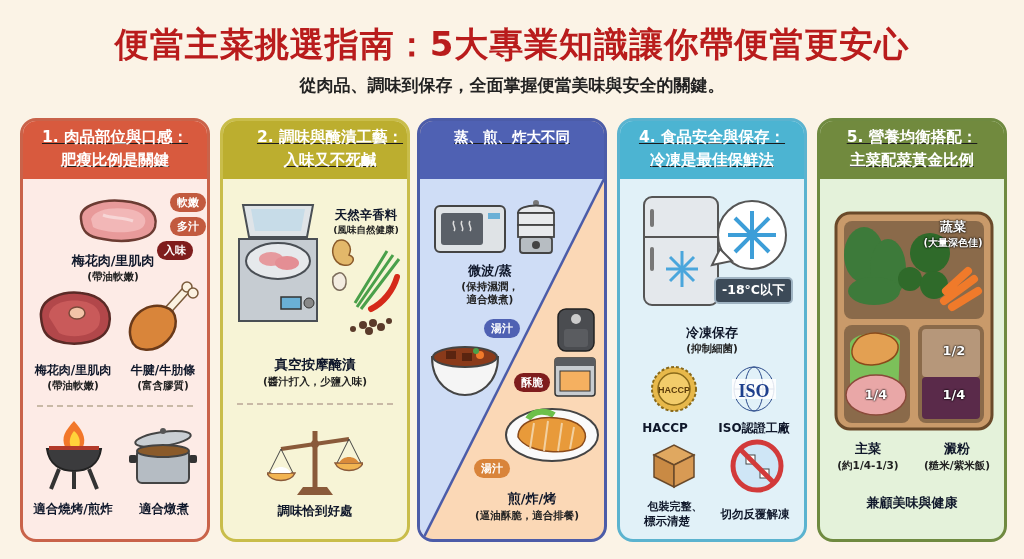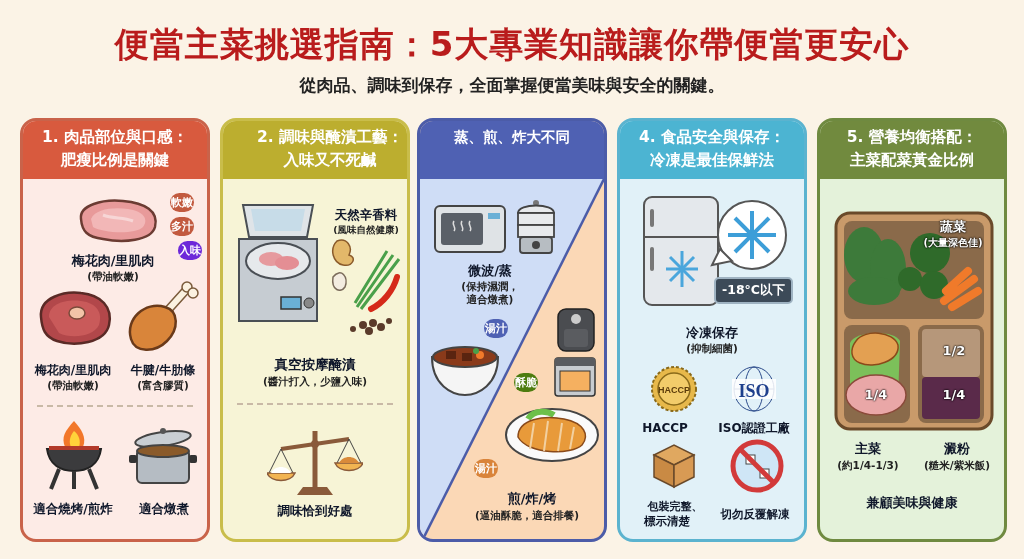--- a/index.html
+++ b/index.html
@@ -14,30 +14,30 @@
     position: absolute; left: 0; top: 22px; width: 1024px;
     text-align: center; font-size: 34px; font-weight: 900; letter-spacing: 1px;
     color: #b91c1c;
   }
   .subtitle {
     position: absolute; left: 0; top: 74px; width: 1024px;
     text-align: center; font-size: 17px; font-weight: 700; color: #222;
   }
   .card {
     position: absolute; top: 118px; height: 424px; width: 190px;
-    border-radius: 16px; border: 3px solid; overflow: hidden;
+    border-radius: 16px; border: 3px solid; overflow: hidden; text-decoration: underline;
   }
   .card-head {
     height: 58px; padding-top: 5px; text-align: center; color: #fff;
     font-weight: 800; font-size: 15.5px; line-height: 23px;
   }
   .card-body { position: absolute; top: 58px; left: 0; right: 0; bottom: 0; }
   .lbl { position: absolute; text-align: center; font-weight: 800; font-size: 13px; line-height: 15px; color: #0f172a; }
   .sub { position: absolute; text-align: center; font-weight: 700; font-size: 10.5px; line-height: 13px; color: #222; }
-  .pill { position: absolute; color: #fff; font-weight: 800; font-size: 11px; border-radius: 10px; padding: 2px 1px; }
+  .pill { position: absolute; color: #fff; font-weight: 800; font-size: 11px; border-radius: 10px; padding: 2px 7px; }
   .dash { position: absolute; left: 14px; right: 14px; border-top: 2px dashed #c9b9a6; }
   svg { position: absolute; }
 
   
   .c1 { left: 20px; border-color: #c9634a; background: #fdebe6; }
   .c1 .card-head { background: #d85a3e; }
   .c2 { left: 220px; border-color: #c9bd4a; background: #f7f4d6; }
   .c2 .card-head { background: #bcae2f; padding-left: 30px; }
   .c3 { left: 417px; border-color: #4c5ca8; background: #fbd8b6; }
   .c3 .card-head { background: #4f61b3; }
@@ -58,21 +58,21 @@
     <div>肥瘦比例是關鍵</div>
   </div>
   <div class="card-body">
     <svg style="left:50px;top:18px" width="90" height="50" viewBox="0 0 90 50">
       <path d="M8 22 C6 8 30 2 50 4 C72 6 86 14 82 30 C78 44 50 46 30 42 C14 40 9 34 8 22Z" fill="#e89a9a" stroke="#6b3b32" stroke-width="2.5"></path>
       <path d="M18 22 C22 12 40 10 55 12 C70 14 76 22 70 30 C62 38 30 36 20 30Z" fill="#f2b7b7"></path>
       <path d="M30 18 C40 22 50 20 60 24" stroke="#f7d6d6" stroke-width="3" fill="none"></path>
     </svg>
     <div class="pill" style="left:147px;top:14px;background:#c25a3f">軟嫩</div>
     <div class="pill" style="left:147px;top:38px;background:#c25a3f">多汁</div>
-    <div class="pill" style="left:155px;top:62px;background:#6d28d9">入味</div>
+    <div class="pill" style="left:134px;top:62px;background:#7f1d1d">入味</div>
     <div class="lbl" style="left:30px;width:120px;top:74px">梅花肉/里肌肉</div>
     <div class="sub" style="left:30px;width:120px;top:91px">(帶油軟嫩)</div>
     <svg style="left:12px;top:108px" width="80" height="64" viewBox="0 0 80 64">
       <path d="M6 30 C4 10 30 4 46 6 C66 8 78 20 74 38 C70 56 40 60 22 54 C10 50 7 42 6 30Z" fill="#b2474a" stroke="#5a2a26" stroke-width="2.5"></path>
       <path d="M14 30 C14 16 32 12 46 14 C62 16 68 26 64 38 C58 50 36 52 24 46Z" fill="#c95a5a"></path>
       <ellipse cx="42" cy="26" rx="8" ry="6" fill="#f2c4a8" stroke="#7a4a3a" stroke-width="1.5"></ellipse>
     </svg>
     <svg style="left:98px;top:100px" width="80" height="80" viewBox="0 0 80 80">
       <path d="M48 30 L66 10" stroke="#7a5a3a" stroke-width="9" stroke-linecap="round"></path>
       <path d="M48 30 L66 10" stroke="#fbf1e0" stroke-width="6" stroke-linecap="round"></path>
@@ -188,21 +188,21 @@
       <rect x="16" y="12" width="10" height="8" fill="#5a2410"></rect>
         <rect x="32" y="14" width="10" height="8" fill="#5a2410"></rect>
       <circle cx="50" cy="16" r="4" fill="#f27a2a"></circle>
         <circle cx="46" cy="12" r="3" fill="#4aa04a"></circle>
     </svg>
     <svg style="left:136px;top:128px" width="40" height="46" viewBox="0 0 40 46">
       <rect x="2" y="2" width="36" height="42" rx="8" fill="#4a4c50" stroke="#222" stroke-width="1.5"></rect>
       <circle cx="20" cy="12" r="5" fill="#ccc"></circle>
       <rect x="8" y="22" width="24" height="18" rx="3" fill="#5a5c60"></rect>
     </svg>
-    <div class="pill" style="left:94px;top:194px;background:#4d7c0f">酥脆</div>
+    <div class="pill" style="left:94px;top:194px;background:#7f1d1d">酥脆</div>
     <svg style="left:134px;top:178px" width="42" height="40" viewBox="0 0 42 40">
       <rect x="1" y="1" width="40" height="38" rx="3" fill="#c8ccd0" stroke="#333" stroke-width="1.5"></rect>
       <rect x="1" y="1" width="40" height="8" fill="#5a5c60"></rect>
       <rect x="6" y="14" width="30" height="20" fill="#f5b060" stroke="#333" stroke-width="1"></rect>
     </svg>
     <svg style="left:84px;top:222px" width="96" height="62" viewBox="0 0 96 62">
       <ellipse cx="48" cy="34" rx="46" ry="26" fill="#fafafa" stroke="#444" stroke-width="2"></ellipse>
       <path d="M24 18 C30 8 44 10 50 14" stroke="#6cc04a" stroke-width="6" fill="none"></path>
       <path d="M14 36 C14 18 40 14 60 18 C80 22 86 34 78 44 C68 54 24 54 14 36Z" fill="#e89a3a" stroke="#8a4a1a" stroke-width="1.5"></path>
       <path d="M30 22 L26 48 M44 20 L40 50 M58 22 L54 50 M70 26 L66 48" stroke="#f2d0a0" stroke-width="2"></path>

